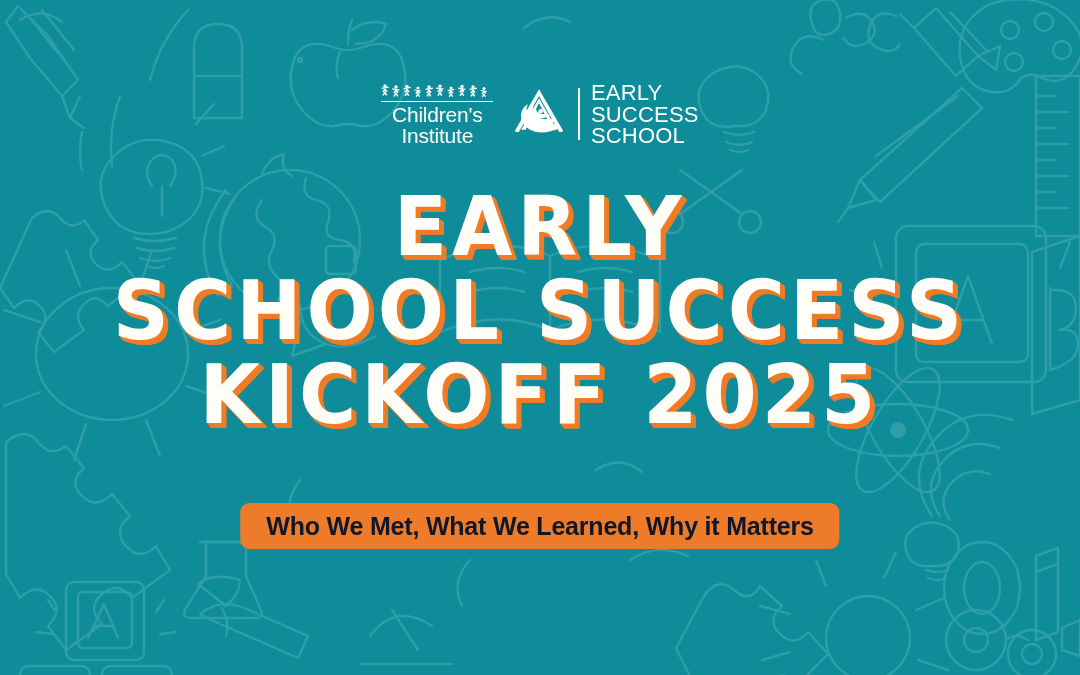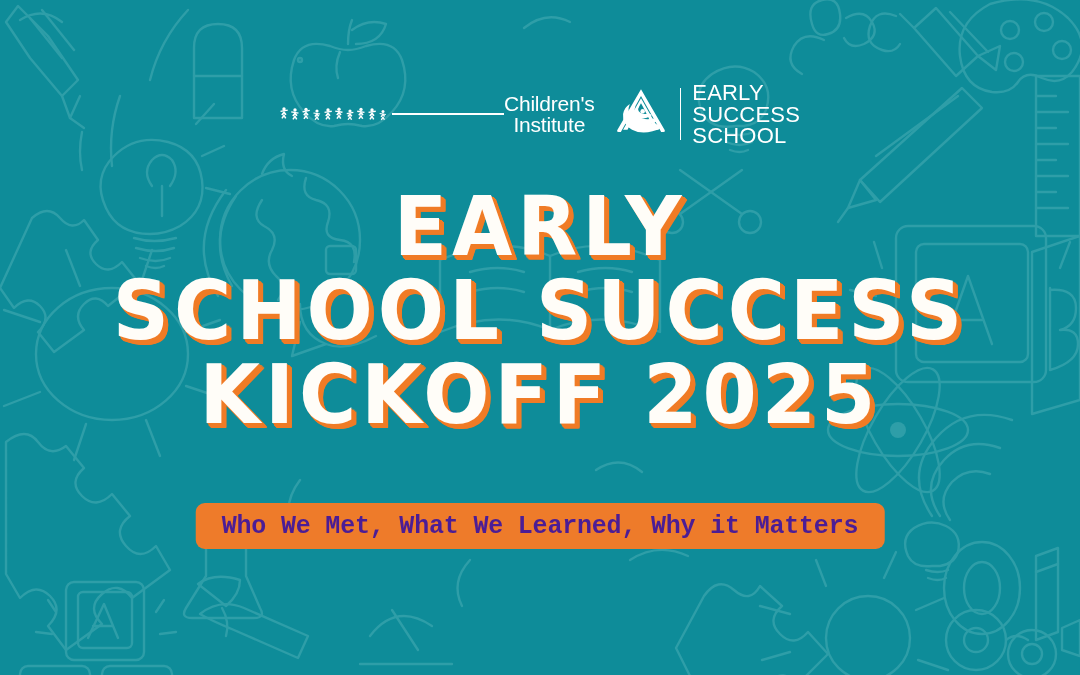--- a/index.html
+++ b/index.html
@@ -47,21 +47,21 @@
     top: 82px;
     left: 0;
     width: 1080px;
     display: flex;
     align-items: center;
     justify-content: center;
     gap: 0px;
   }
   .ci-logo {
     display: flex;
-    flex-direction: row;
+    flex-direction: column;
     align-items: center;
     padding-right: 18px;
   }
   .ci-kids {
     width: 112px;
     height: 17px;
     display: block;
   }
   .ci-rule {
     width: 112px;
@@ -143,22 +143,22 @@
     transform: translateX(-50%);
     background: #EE7B2A;
     border-radius: 9px;
     height: 46px;
     display: flex;
     align-items: center;
     justify-content: center;
     padding: 0 26px;
   }
   .subtitle-text {
-    color: #4c1d95;
-    font-family: Liberation Mono, monospace;
+    color: #0f172a;
+    font-family: Liberation Sans, sans-serif;
     font-weight: 700;
     font-size: 25px;
     line-height: 25px;
     letter-spacing: -0.2px;
     white-space: nowrap;
   }
 </style>
 </head>
 <body>
 

